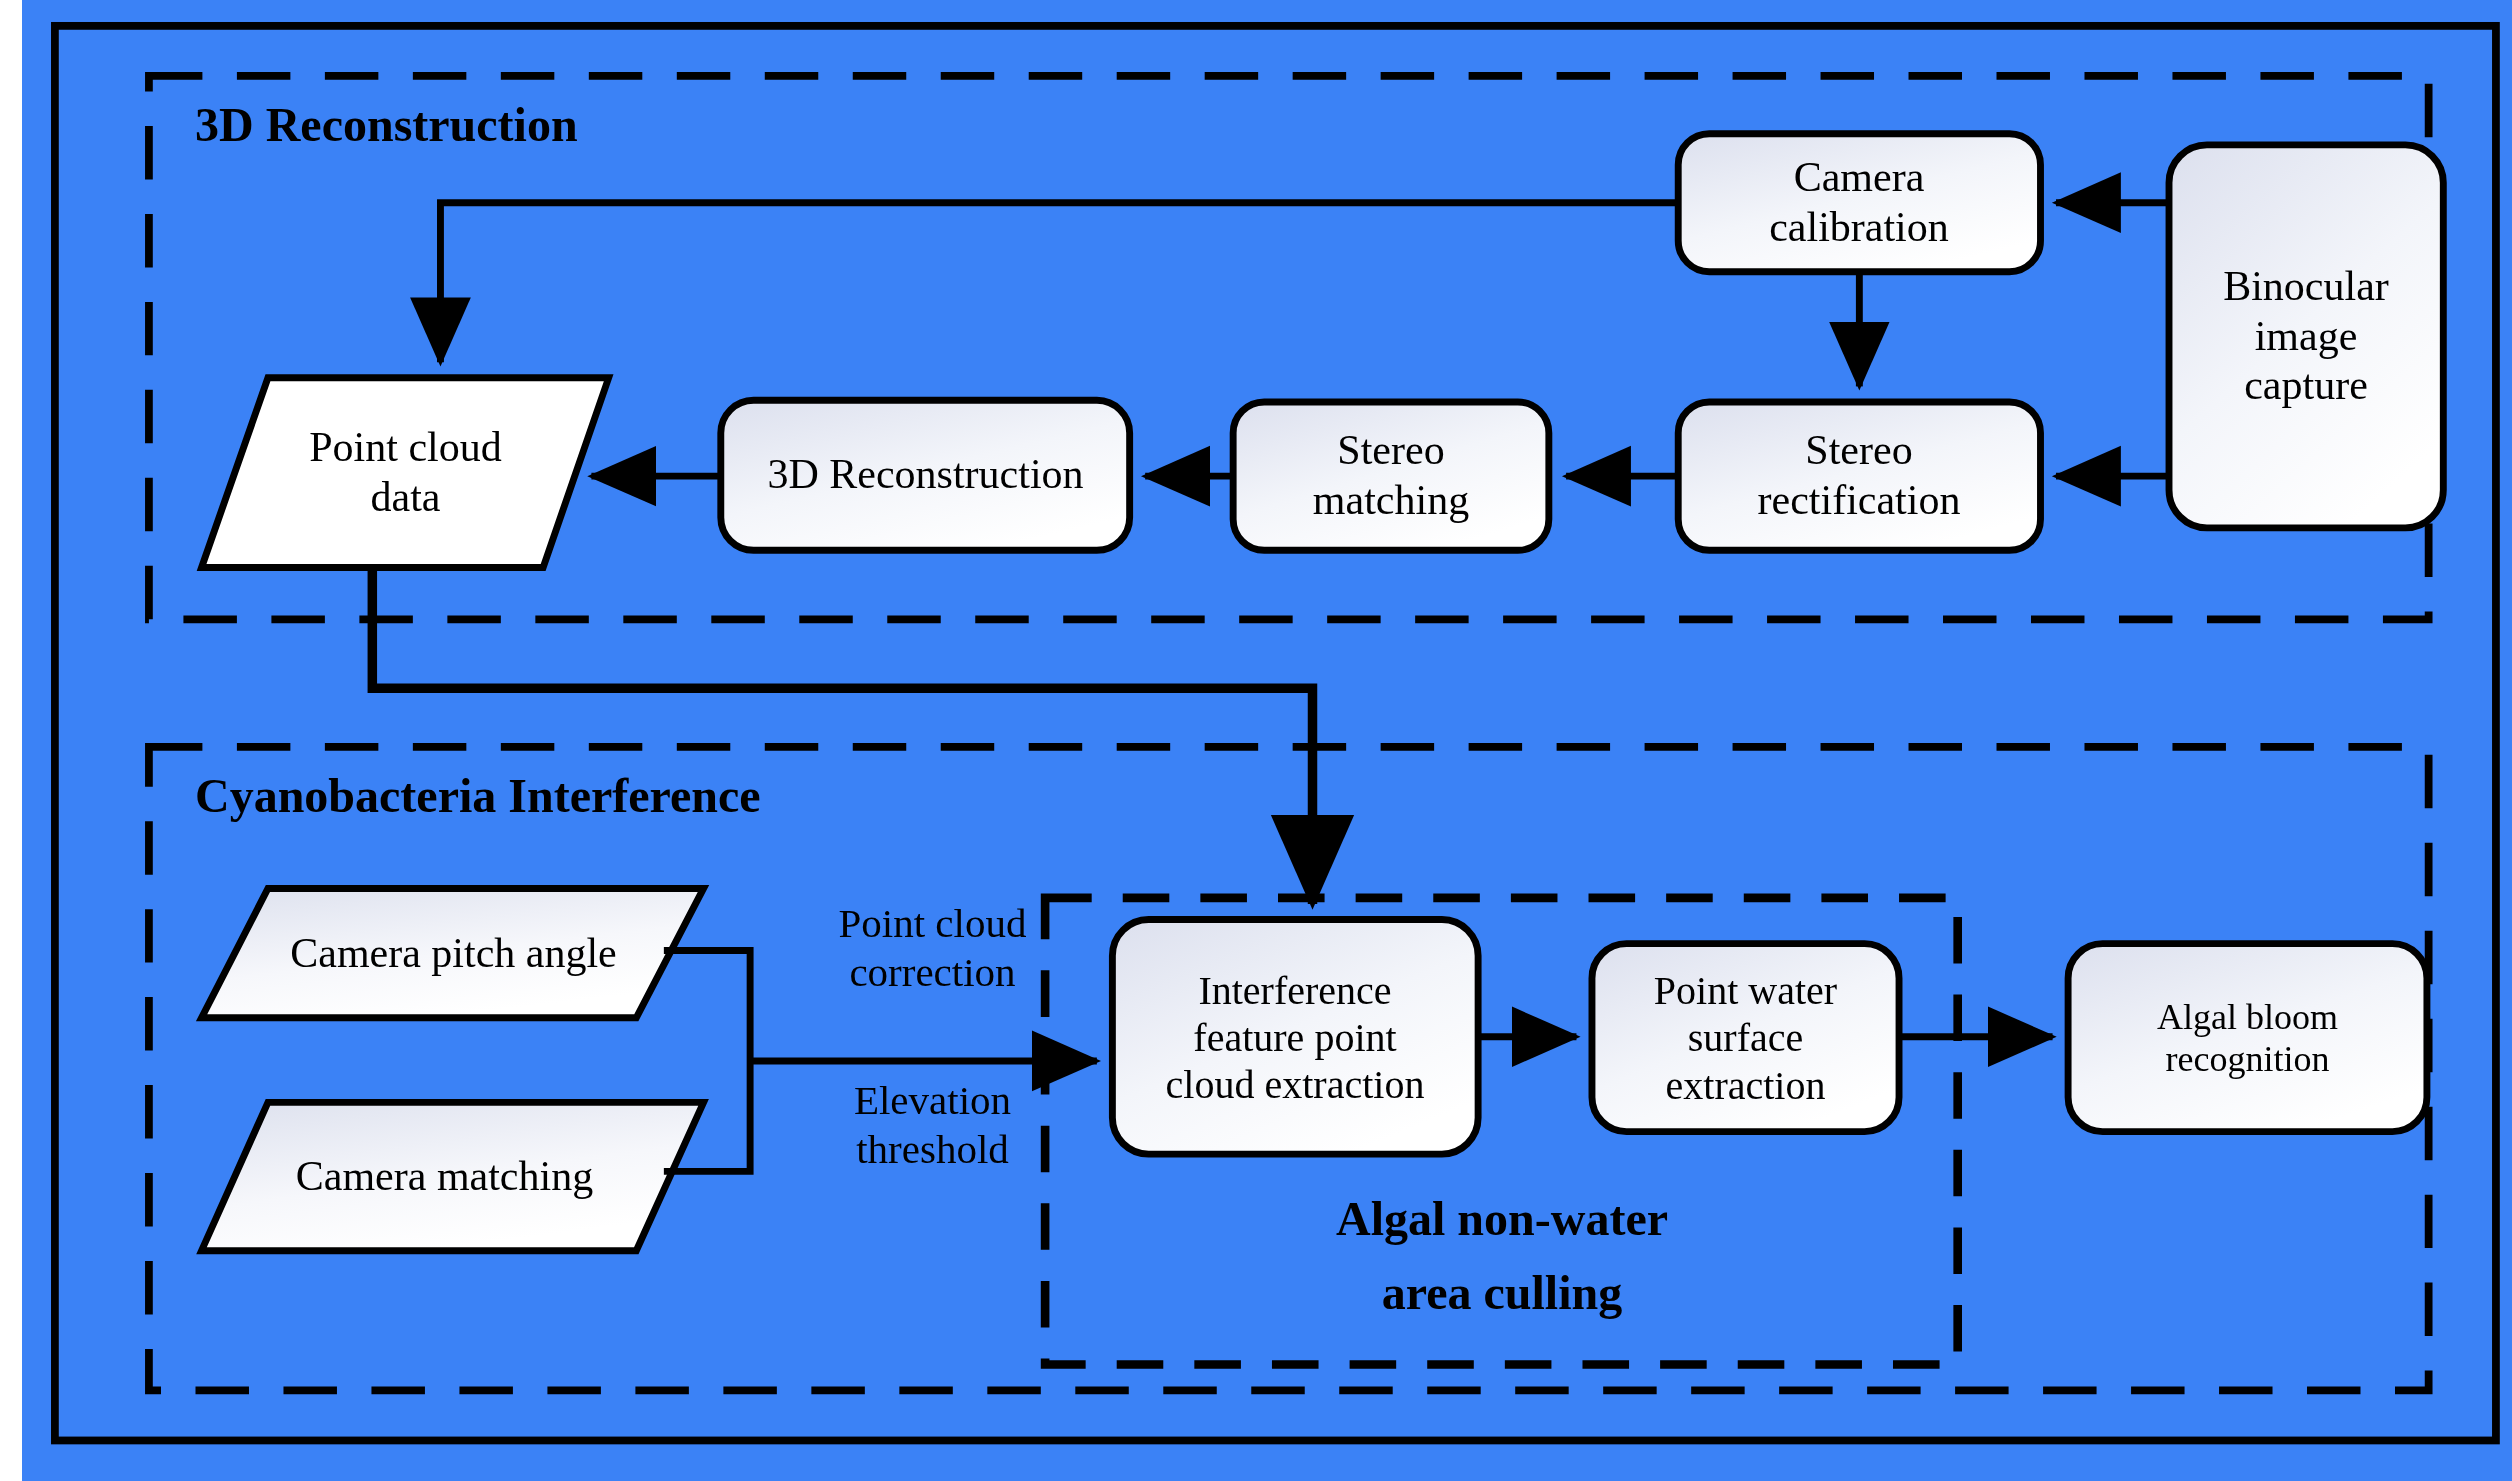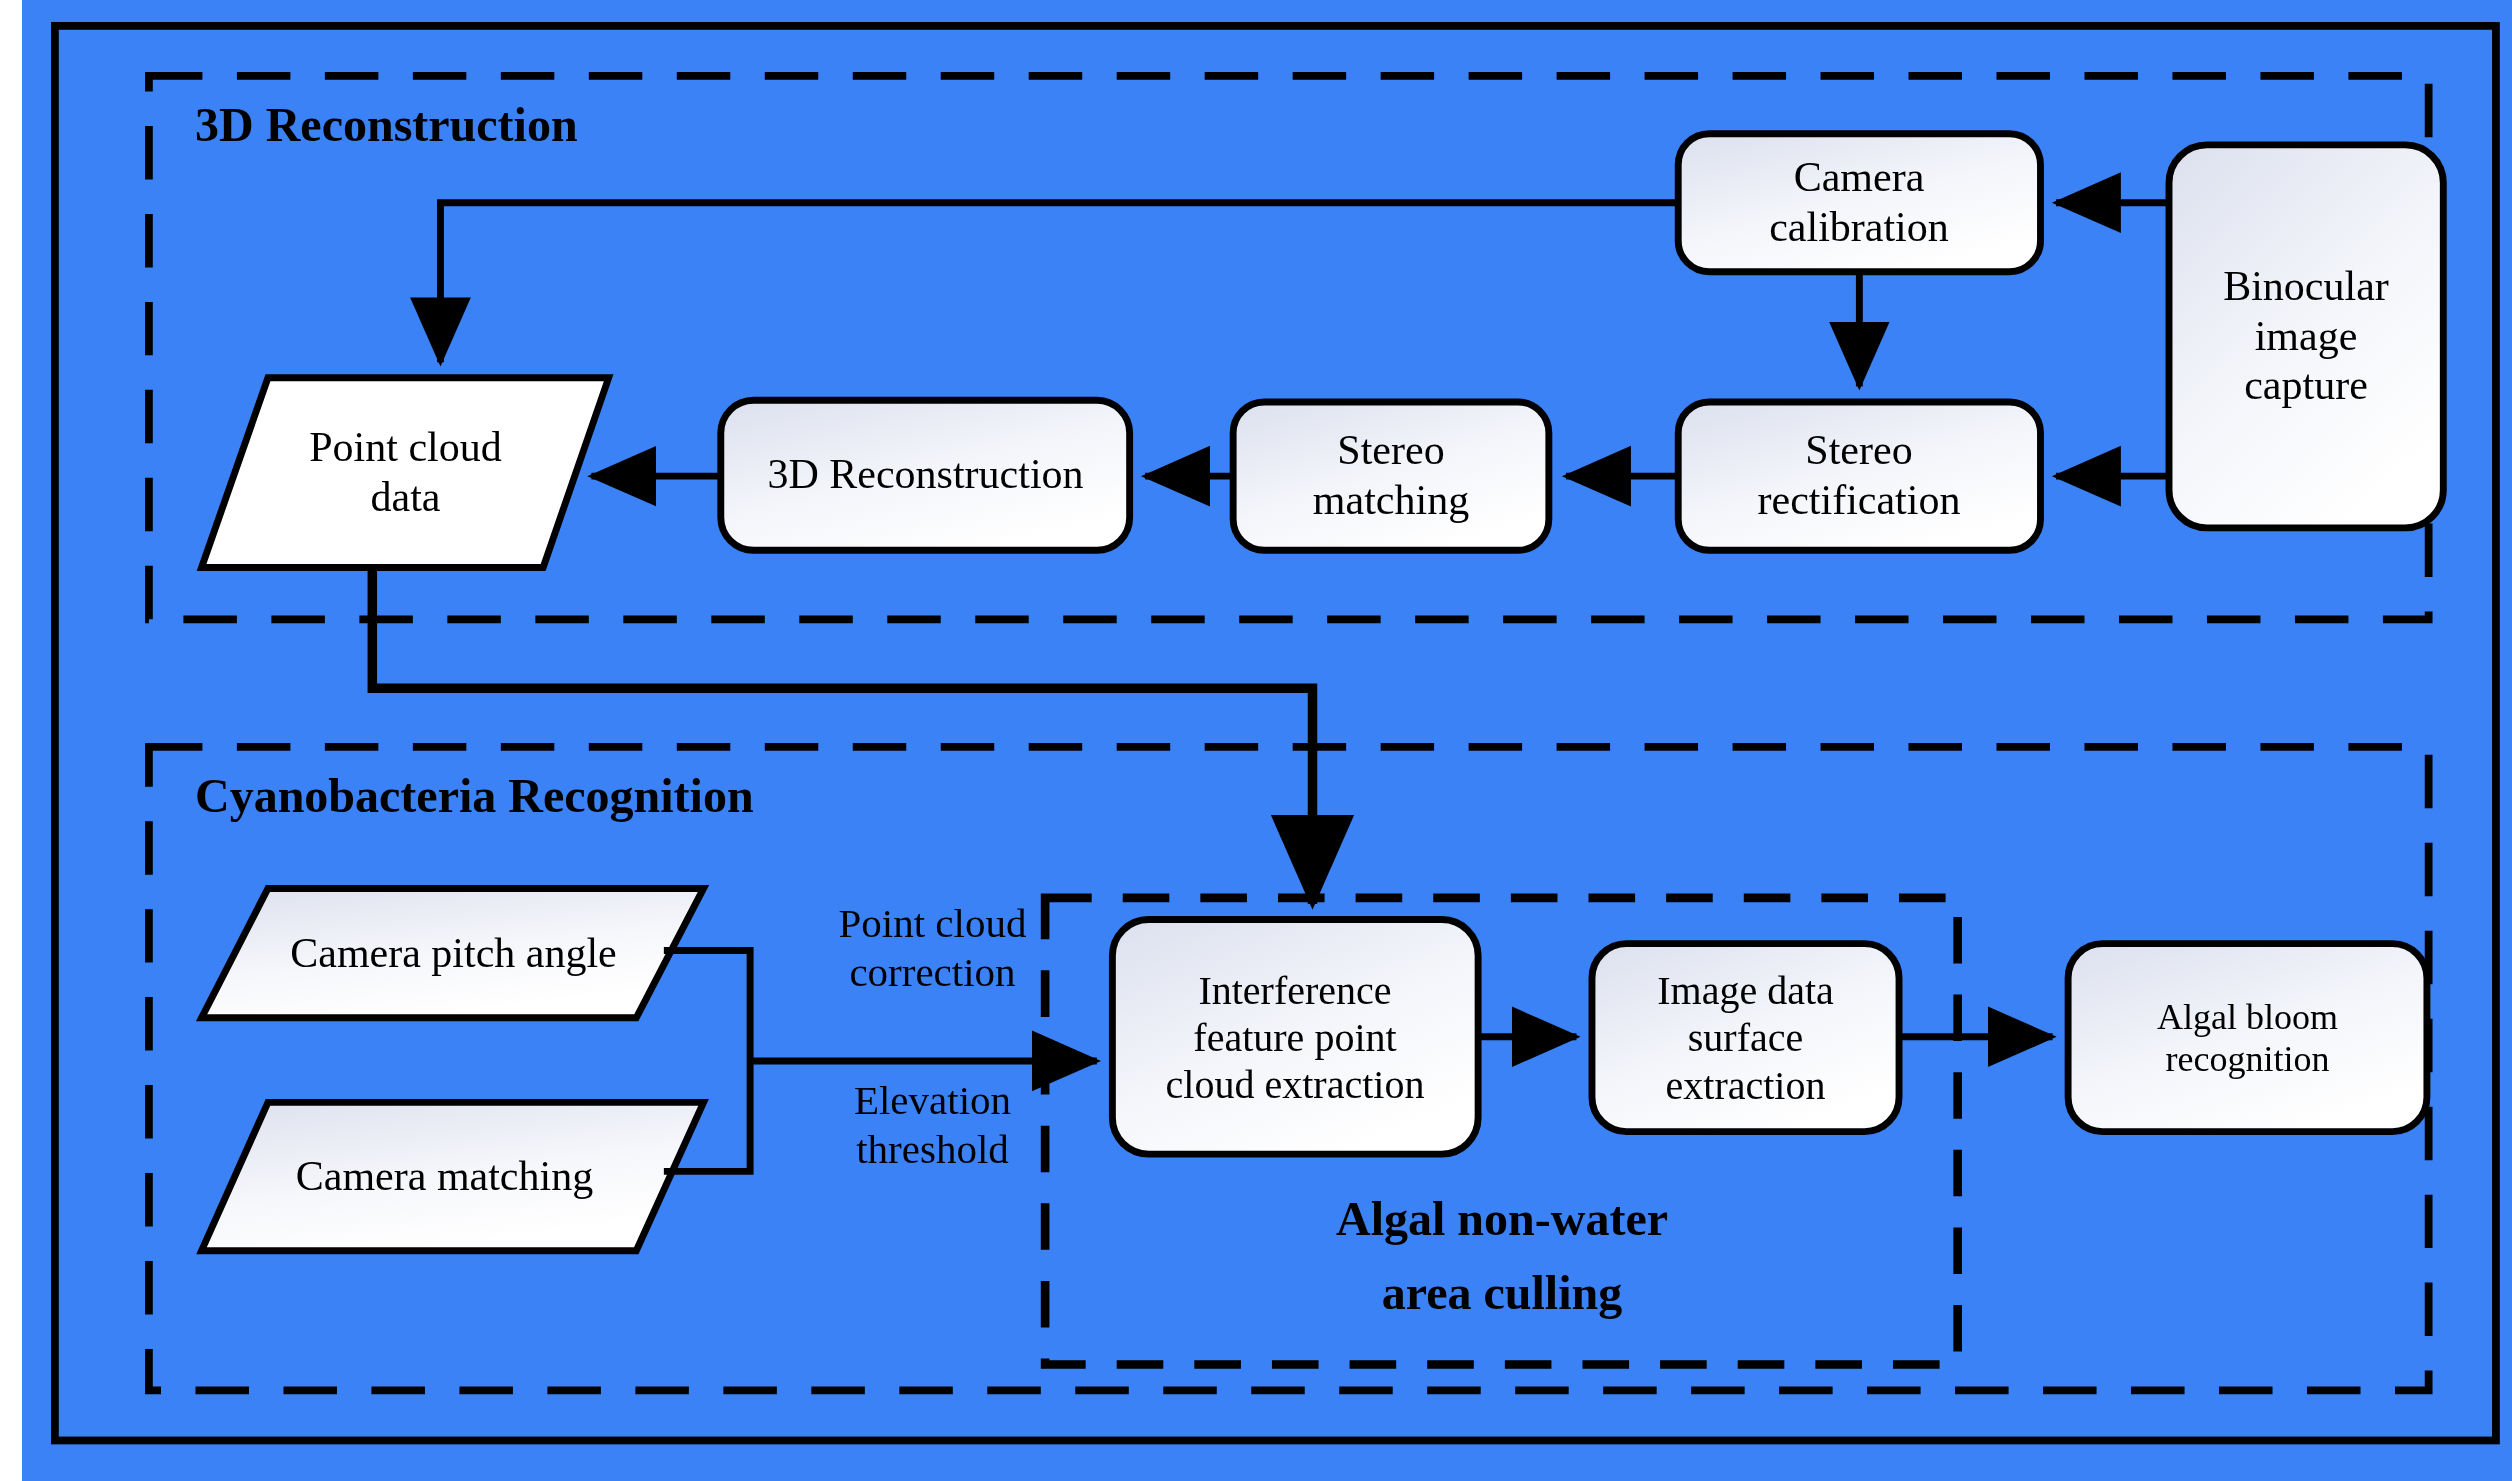--- a/index.html
+++ b/index.html
@@ -117,21 +117,21 @@
       <path d="M844,1230 L1246,1230" marker-end="url(#arrowhead)"></path>
 
       <path d="M1688,1202 L1802,1202" marker-end="url(#arrowhead)"></path>
 
       <path d="M2176,1202 L2354,1202" marker-end="url(#arrowhead)"></path>
     </g>
   </svg>
 
   <div class="sec-title" style="left:173px;top:97px;font-size:48px;">3D Reconstruction</div>
 
-  <div class="sec-title" style="left:173px;top:768px;font-size:48px;">Cyanobacteria Recognition</div>
+  <div class="sec-title" style="left:173px;top:768px;font-size:48px;">Cyanobacteria Interference</div>
 
   <div class="node-label" style="left:2147px;top:145px;width:274px;height:383px;font-size:42px;">Binocular
 image
 capture</div>
 
   <div class="node-label" style="left:1656px;top:134px;width:362px;height:138px;font-size:42px;">Camera
 calibration</div>
 
   <div class="node-label" style="left:1656px;top:402px;width:362px;height:148px;font-size:42px;">Stereo
 rectification</div>
@@ -145,21 +145,21 @@
 data</div>
 
   <div class="node-label" style="left:216px;top:889px;width:431px;height:129px;font-size:42px;">Camera pitch angle</div>
 
   <div class="node-label" style="left:207px;top:1103px;width:431px;height:148px;font-size:42px;">Camera matching</div>
 
   <div class="node-label" style="left:1090px;top:920px;width:366px;height:235px;font-size:40px;">Interference
 feature point
 cloud extraction</div>
 
-  <div class="node-label" style="left:1570px;top:944px;width:307px;height:188px;font-size:40px;">Image data
+  <div class="node-label" style="left:1570px;top:944px;width:307px;height:188px;font-size:40px;">Point water
 surface
 extraction</div>
 
   <div class="node-label" style="left:2046px;top:944px;width:359px;height:188px;font-size:36px;">Algal bloom
 recognition</div>
 
   <div class="edge-label" style="left:781px;top:899px;width:259px;font-size:41px;">Point cloud
 correction</div>
 
   <div class="edge-label" style="left:781px;top:1076px;width:259px;font-size:41px;">Elevation

